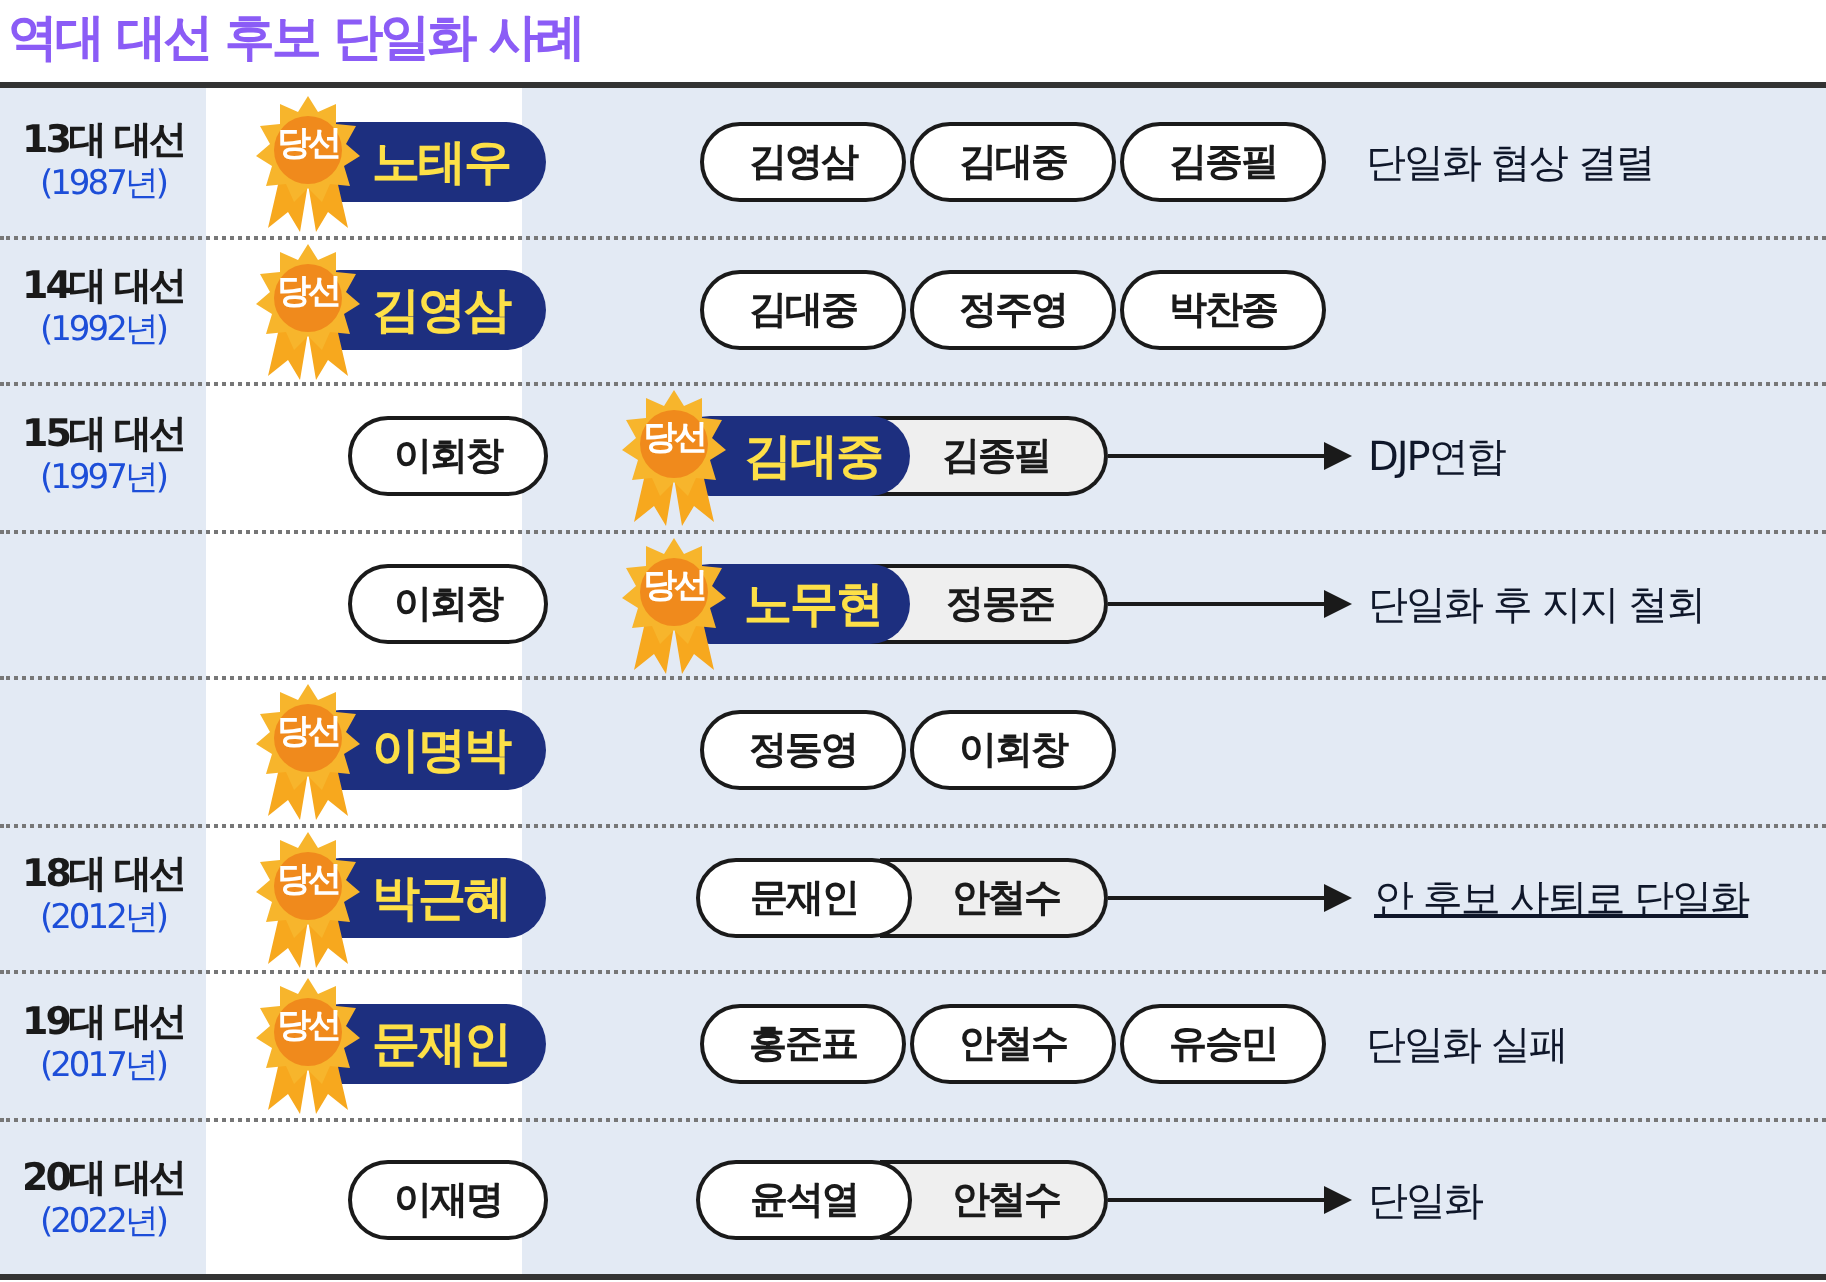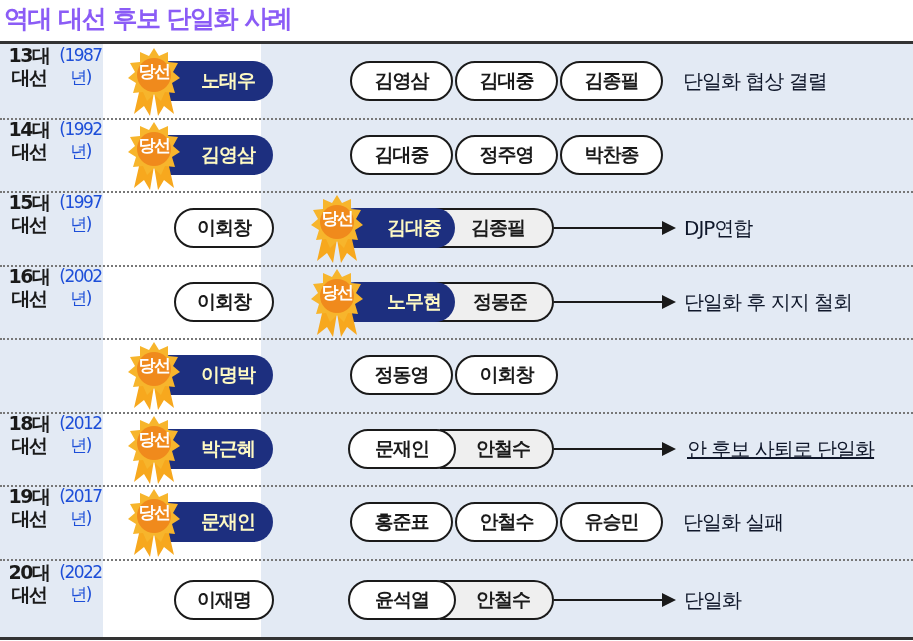--- a/index.html
+++ b/index.html
@@ -2,25 +2,25 @@
 <html><head>
 <meta charset="utf-8">
 <style>
   html, body { margin:0; padding:0; background:#ffffff; }
   body { width:913px; height:641px; overflow:hidden; font-family:"DejaVu Sans", sans-serif; color:#1a1a1a; position:relative; }
   .title { position:absolute; left:4px; top:2px; font-size:25px; font-weight:bold; letter-spacing:-1.5px; color:#8b5cf6; }
   .table { position:absolute; left:0; top:41px; width:913px; height:593px; border-top:3px solid #333; border-bottom:3px solid #333; background:#e3eaf4; }
   .col-mid { position:absolute; left:103px; top:0; width:158px; height:100%; background:#ffffff; }
   .row { position:absolute; left:0; width:913px; height:73.5px; }
   .row.sep { border-bottom:2px dotted #777; }
-  .year { position:absolute; left:0; width:103px; top:0; height:100%; text-align:center; display:flex; flex-direction:row; justify-content:center; }
+  .year { position:absolute; left:0; width:103px; top:0; height:100%; text-align:center; display:flex; flex-direction:column; justify-content:center; }
   .year .ed { font-size:19px; font-weight:bold; letter-spacing:-1.5px; line-height:22px; }
   .year .yr { font-size:17px; letter-spacing:-1.5px; line-height:22px; color:#1d4ed8; }
   .pill { position:absolute; height:40px; border:2px solid #1a1a1a; border-radius:22px; box-sizing:border-box; display:flex; align-items:center; justify-content:center; font-size:19px; font-weight:bold; letter-spacing:-1px; background:#fff; }
-  .winner { position:absolute; height:40px; border-radius:22px; background:#1d2f7f; color:#fef9c3; display:flex; align-items:center; justify-content:flex-end; padding-right:18px; box-sizing:border-box; font-size:19px; font-weight:bold; letter-spacing:-1px; }
+  .winner { position:absolute; height:40px; border-radius:22px; background:#1d2f7f; color:#fde047; display:flex; align-items:center; justify-content:flex-end; padding-right:18px; box-sizing:border-box; font-size:24px; font-weight:bold; letter-spacing:-1px; }
   .grey { position:absolute; height:40px; border:2px solid #1a1a1a; border-left:none; border-radius:0 22px 22px 0; background:#efefef; box-sizing:border-box; display:flex; align-items:center; justify-content:center; font-size:19px; font-weight:bold; letter-spacing:-1px; }
   .badge { position:absolute; width:52px; height:70px; }
   .badge .txt { position:absolute; left:0; top:12px; width:52px; text-align:center; color:#fff; font-size:17px; font-weight:bold; letter-spacing:-1.5px; }
   .note { position:absolute; font-size:20px; letter-spacing:-1px; color:#0f172a; }
   .arrow { position:absolute; height:2px; background:#1a1a1a; }
   .arrow::after { content:""; position:absolute; right:-2px; top:-6px; border-left:14px solid #1a1a1a; border-top:7px solid transparent; border-bottom:7px solid transparent; }
 </style>
 </head>
 <body>
 
@@ -85,24 +85,20 @@
           <polygon points="26,0 31,8 40,4 40,14 50,15 45,24 52,30 44,35 47,45 37,44 33,53 26,46 19,53 15,44 5,45 8,35 0,30 7,24 2,15 12,14 12,4 21,8" fill="#f7b52c"></polygon>
           <circle cx="26" cy="27" r="17" fill="#f08a1c"></circle>
         </svg>
       <span class="txt">당선</span>
     </div>
     <div class="arrow" style="left:554px;top:36px;width:120px;"></div>
     <div class="note" style="left:684px;top:24px;">DJP연합</div>
   </div>
 
   <div class="row sep" style="top:220.5px;">
-    <div class="year">
-        <span class="ed">16대 대선</span>
-        <span class="yr">(2002년)</span>
-      </div>
     <div class="pill" style="left:174px;top:17px;width:100px;">이회창</div>
     <div class="grey" style="left:430px;top:17px;width:124px;padding-left:18px;">정몽준</div>
     <div class="winner" style="left:335px;top:17px;width:120px;padding-right:14px;">노무현</div>
     <div class="badge" style="left:311px;top:4px;">
       <svg width="52" height="70" viewBox="0 0 52 70">
           <polygon points="12,40 6,66 16,58 22,68 26,44" fill="#f7a81e"></polygon>
           <polygon points="40,40 46,66 36,58 30,68 26,44" fill="#f7a81e"></polygon>
           <polygon points="26,0 31,8 40,4 40,14 50,15 45,24 52,30 44,35 47,45 37,44 33,53 26,46 19,53 15,44 5,45 8,35 0,30 7,24 2,15 12,14 12,4 21,8" fill="#f7b52c"></polygon>
           <circle cx="26" cy="27" r="17" fill="#f08a1c"></circle>
         </svg>

